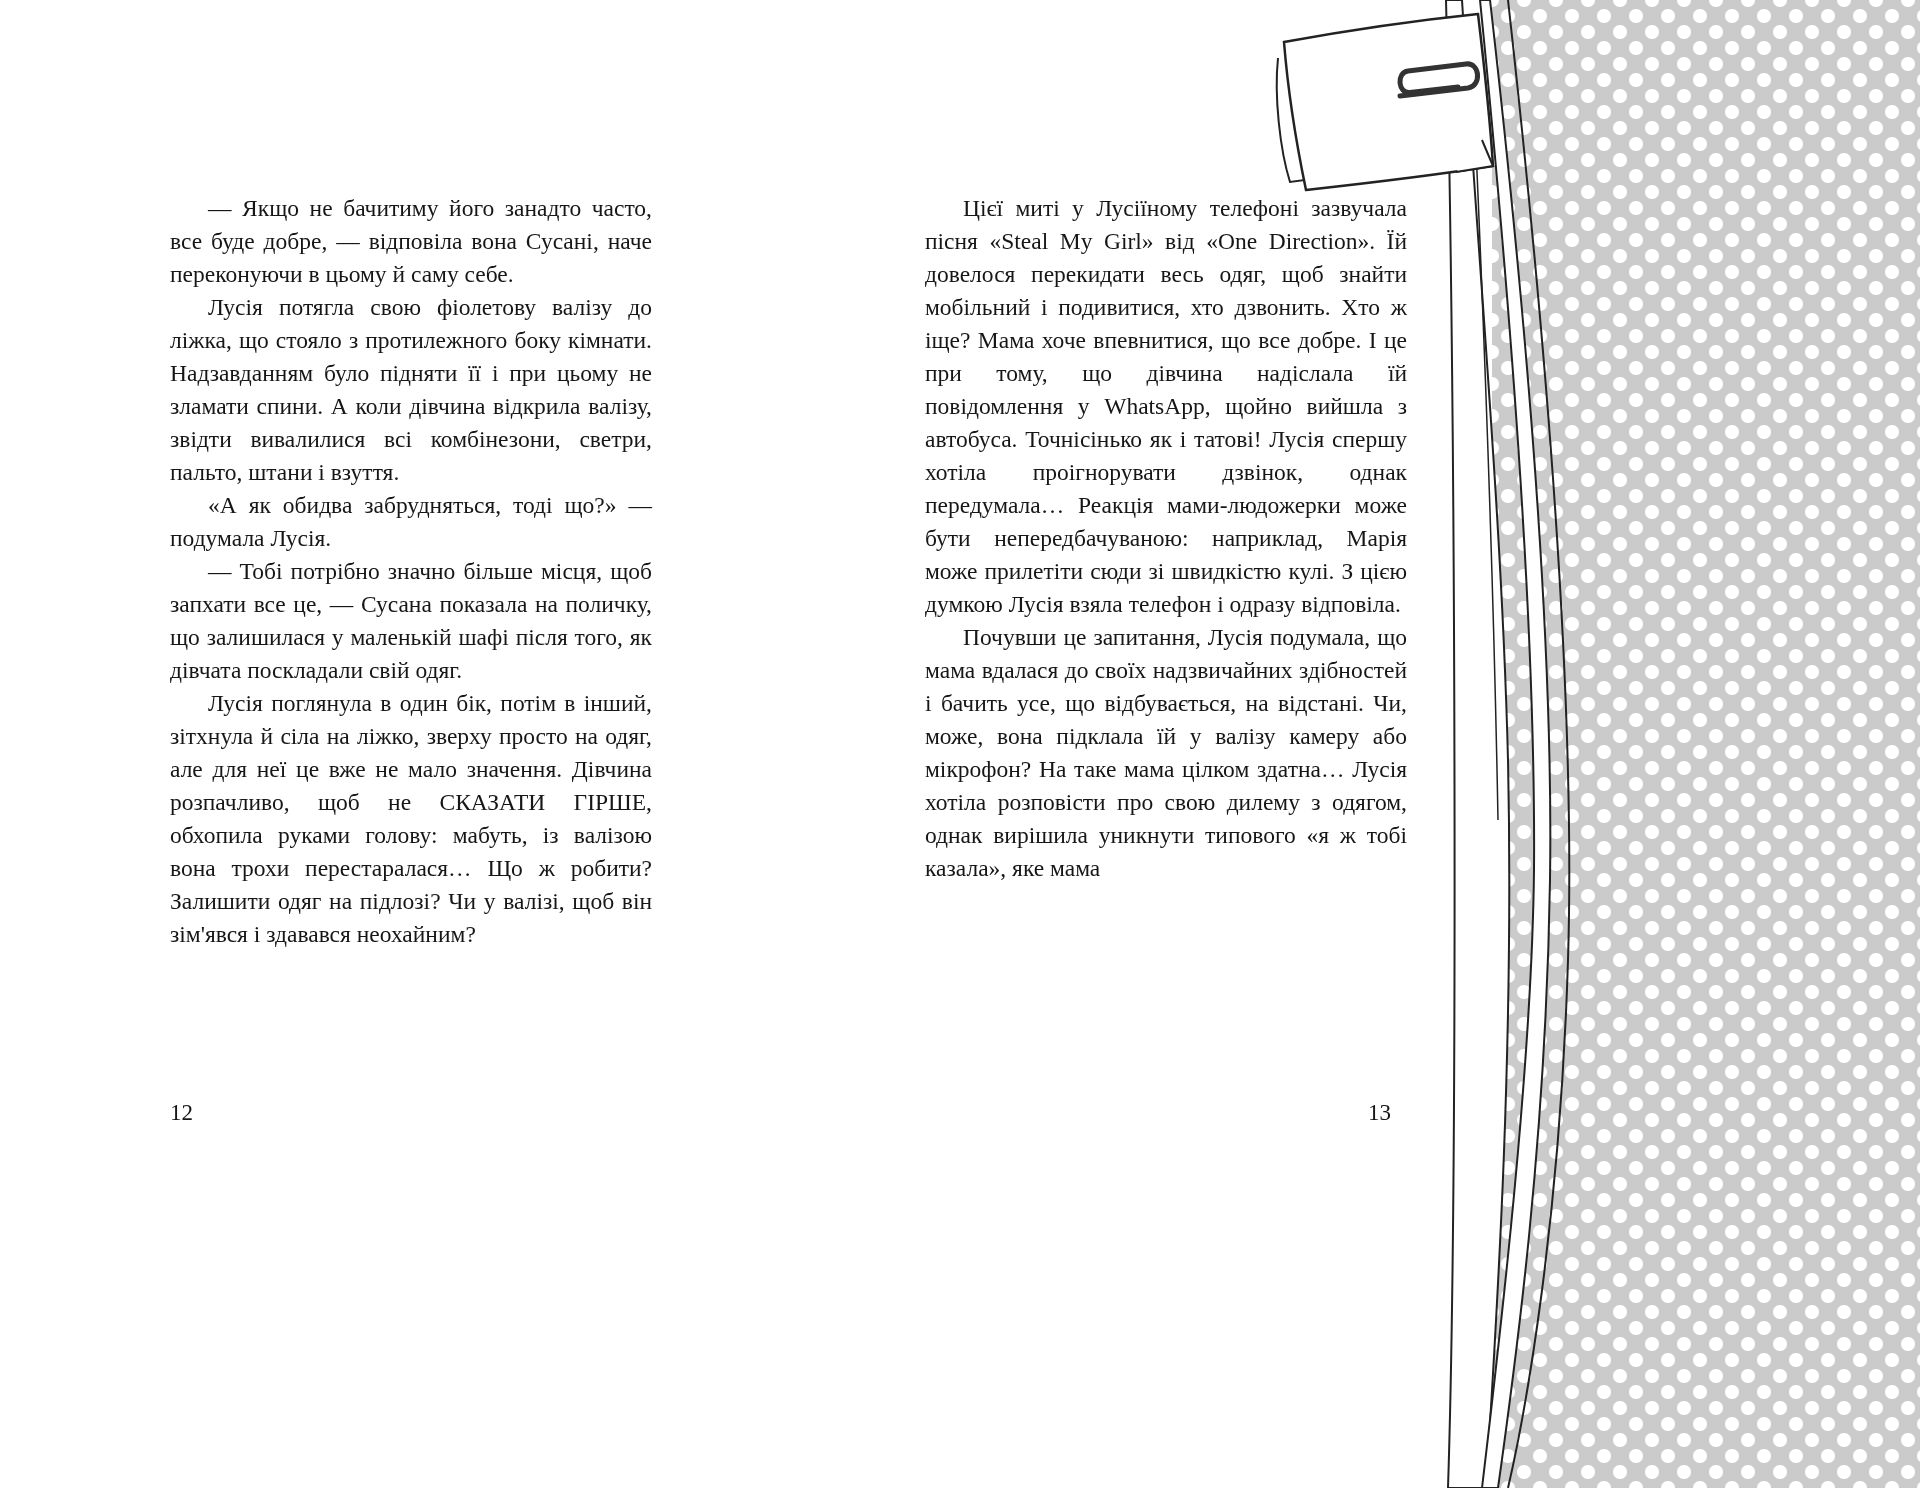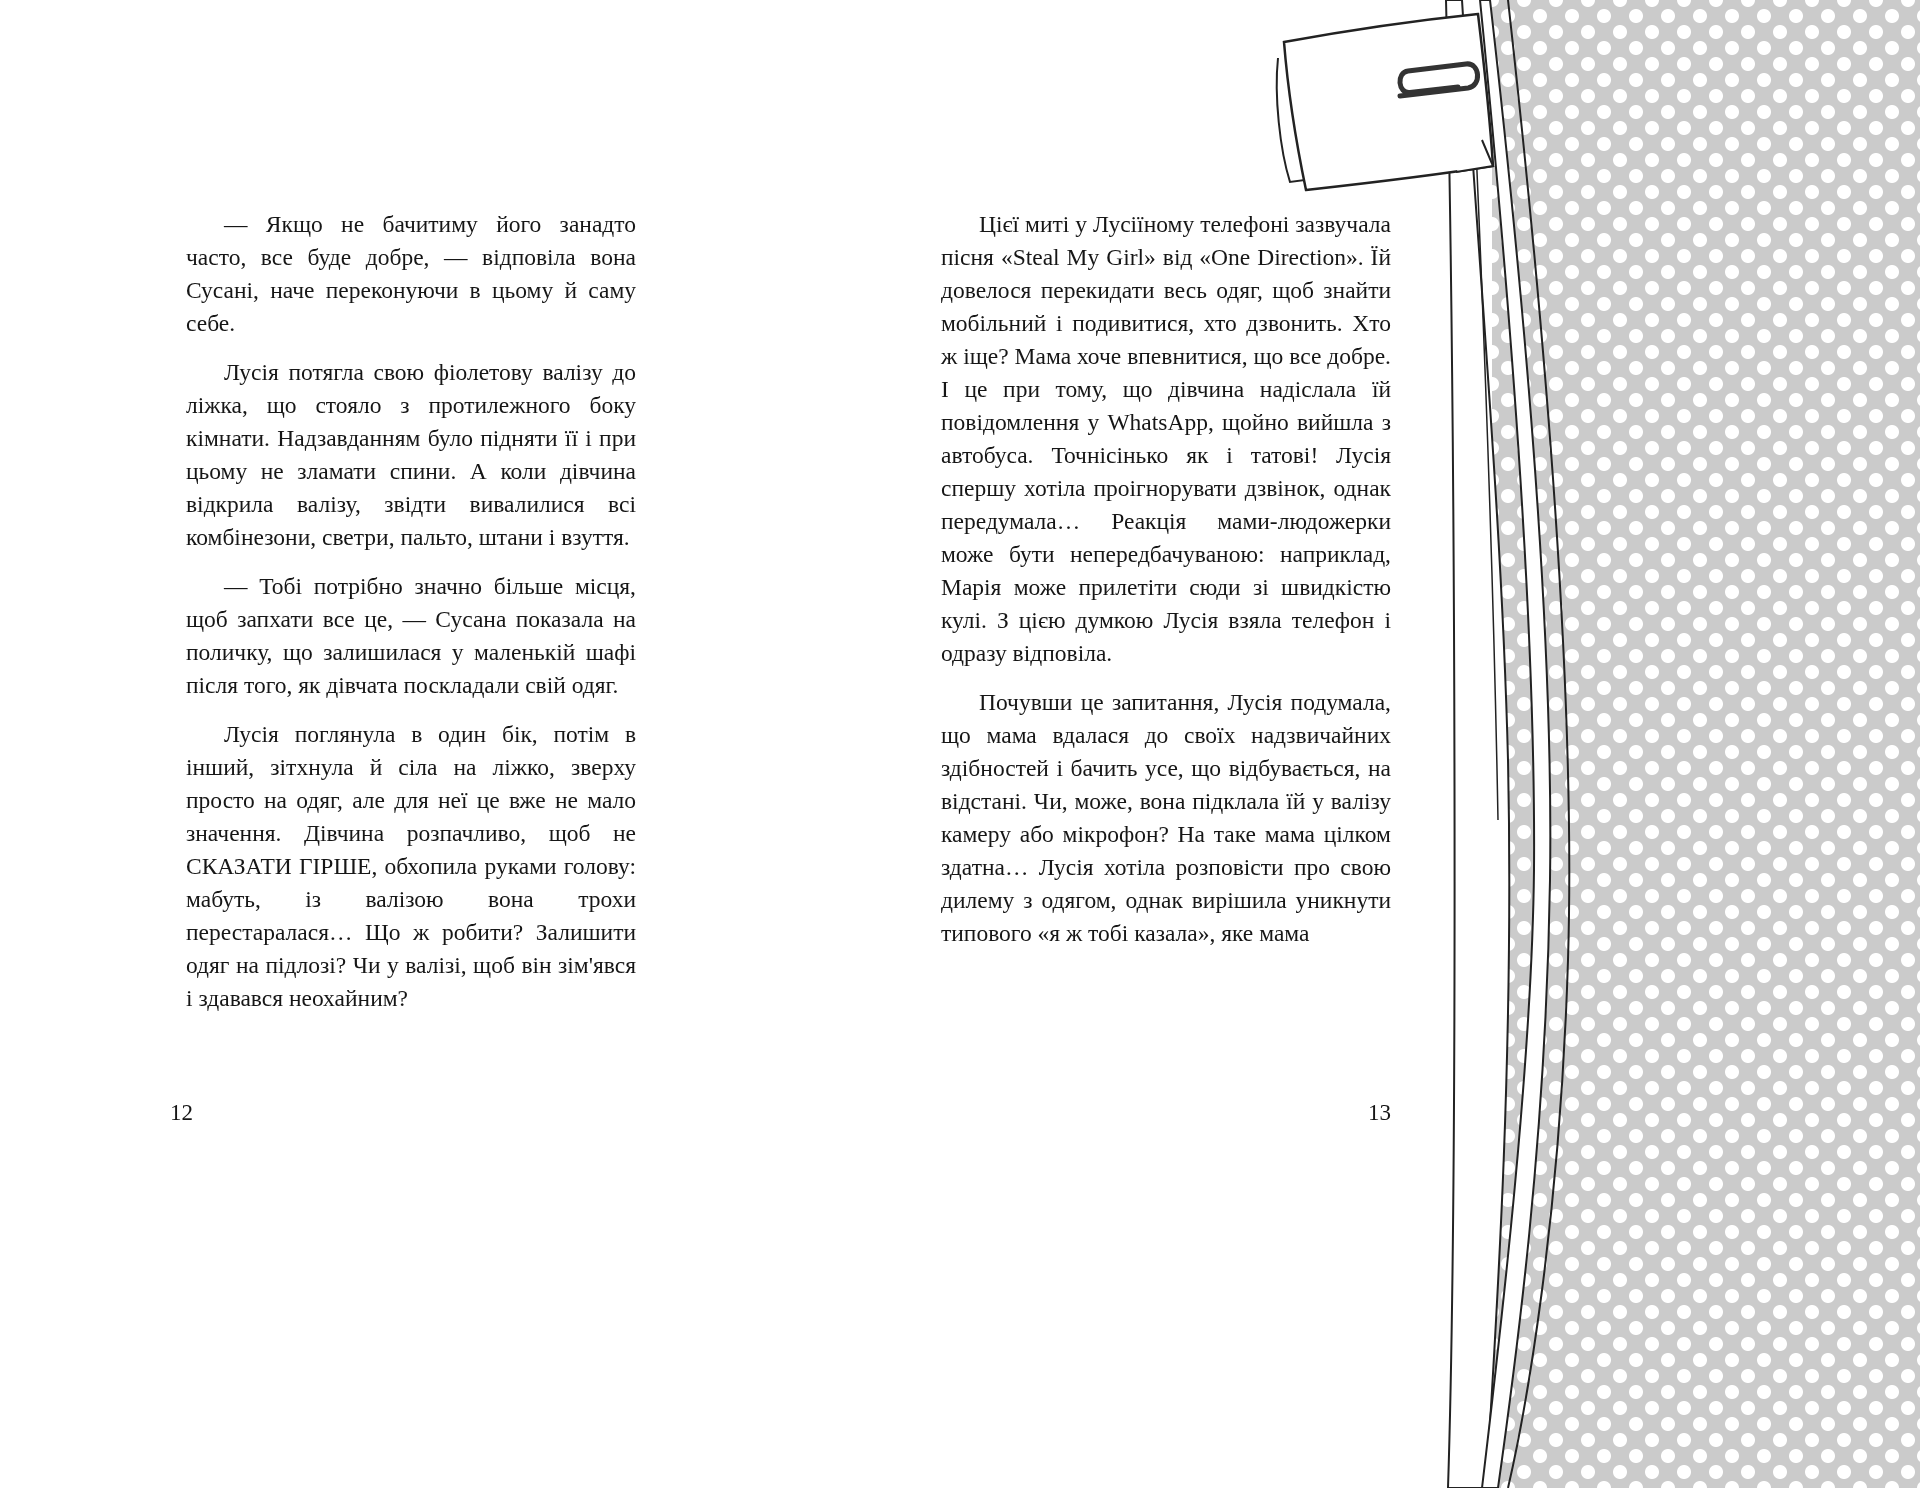--- a/index.html
+++ b/index.html
@@ -31,21 +31,21 @@
   }
   .page-left{left:170px;width:482px;}
   .page-right{left:925px;width:482px;}
   .text-block{
     position:absolute;top:192px;left:0;width:482px;
     font-size:23.5px;line-height:33px;
     text-align:justify;
     hyphens:auto;
   }
   .text-block p{
-    margin:16px;
+    margin:0;
     text-indent:38px;
   }
   .page-number{
     position:absolute;top:1098px;
     font-size:23px;line-height:30px;
   }
   .page-left .page-number{left:0;text-align:left;}
   .page-right .page-number{right:16px;text-align:right;}
 </style>
 </head>
@@ -69,20 +69,21 @@
       <path d="M34,42 C100,30 170,20 228,14 C234,64 240,118 243,166 C180,176 110,184 56,190 C46,142 38,92 34,42 Z" fill="#ffffff" stroke="#222222" stroke-width="2.5"></path>
       <path d="M206,172 L243,166 L232,140" fill="#ffffff" stroke="#222222" stroke-width="2"></path>
       <path d="M150,96 L218,88 C232,86 230,62 216,64 L158,71 C146,72.5 148,94 160,92.5 L208,87" fill="none" stroke="#333333" stroke-width="5" stroke-linecap="round" stroke-linejoin="round"></path>
     </g>
   </svg>
 
   <div class="page page-left">
     <div class="text-block">
       <p>— Якщо не бачитиму його занадто часто, все буде добре, — відповіла вона Сусані, наче переконуючи в цьому й саму себе.</p>
       <p>Лусія потягла свою фіолетову валізу до ліжка, що стояло з протилежного боку кімнати. Надзавданням було підняти її і при цьому не зламати спини. А коли дівчина відкрила валізу, звідти вивалилися всі комбінезони, светри, пальто, штани і взуття.</p>
+      <p>«А як обидва забрудняться, тоді що?» — подумала Лусія.</p>
       <p>— Тобі потрібно значно більше місця, щоб запхати все це, — Сусана показала на поличку, що залишилася у маленькій шафі після того, як дівчата поскладали свій одяг.</p>
       <p>Лусія поглянула в один бік, потім в інший, зітхнула й сіла на ліжко, зверху просто на одяг, але для неї це вже не мало значення. Дівчина розпачливо, щоб не СКАЗАТИ ГІРШЕ, обхопила руками голову: мабуть, із валізою вона трохи перестаралася… Що ж робити? Залишити одяг на підлозі? Чи у валізі, щоб він зім'явся і здавався неохайним?</p>
     </div>
     <div class="page-number">12</div>
   </div>
 
   <div class="page page-right">
     <div class="text-block">
       <p>Цієї миті у Лусіїному телефоні зазвучала пісня «Steal My Girl» від «One Direction». Їй довелося перекидати весь одяг, щоб знайти мобільний і подивитися, хто дзвонить. Хто ж іще? Мама хоче впевнитися, що все добре. І це при тому, що дівчина надіслала їй повідомлення у WhatsApp, щойно вийшла з автобуса. Точнісінько як і татові! Лусія спершу хотіла проігнорувати дзвінок, однак передумала… Реакція мами-людожерки може бути непередбачуваною: наприклад, Марія може прилетіти сюди зі швидкістю кулі. З цією думкою Лусія взяла телефон і одразу відповіла.</p>
       <p>Почувши це запитання, Лусія подумала, що мама вдалася до своїх надзвичайних здібностей і бачить усе, що відбувається, на відстані. Чи, може, вона підклала їй у валізу камеру або мікрофон? На таке мама цілком здатна… Лусія хотіла розповісти про свою дилему з одягом, однак вирішила уникнути типового «я ж тобі казала», яке мама</p>

